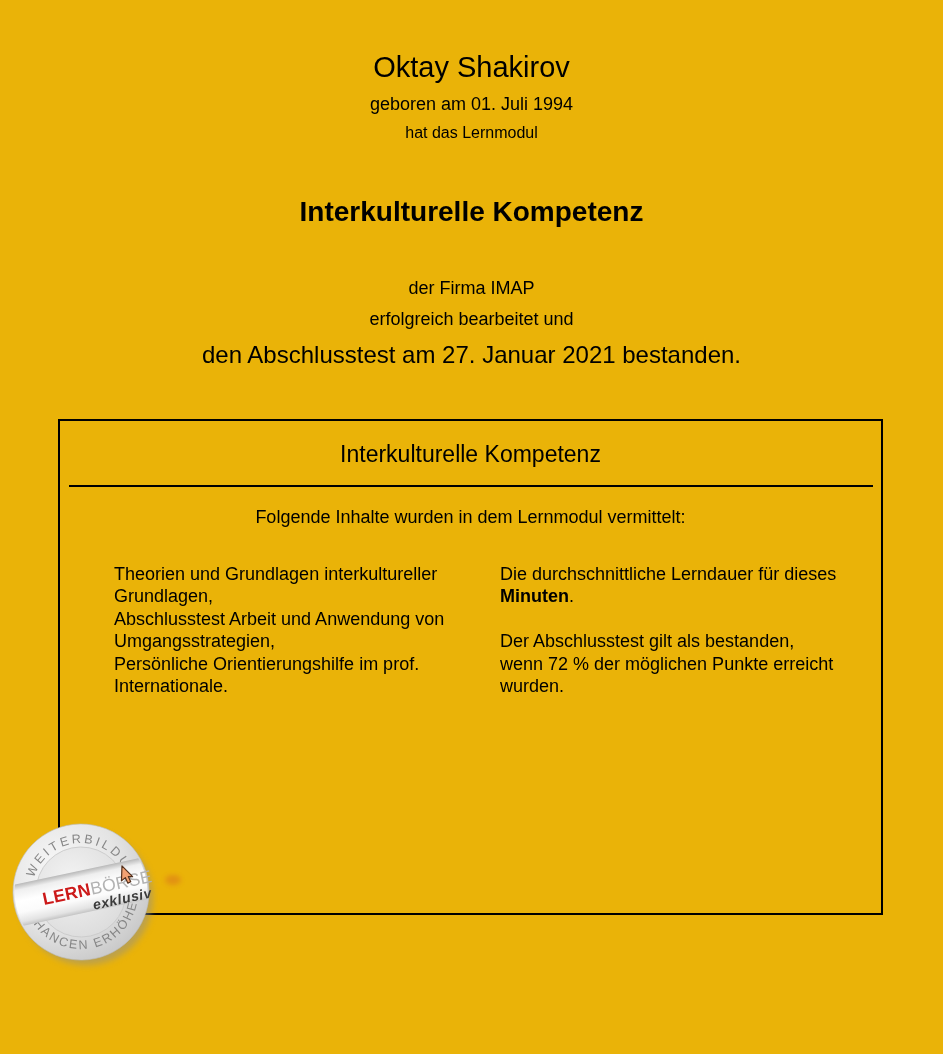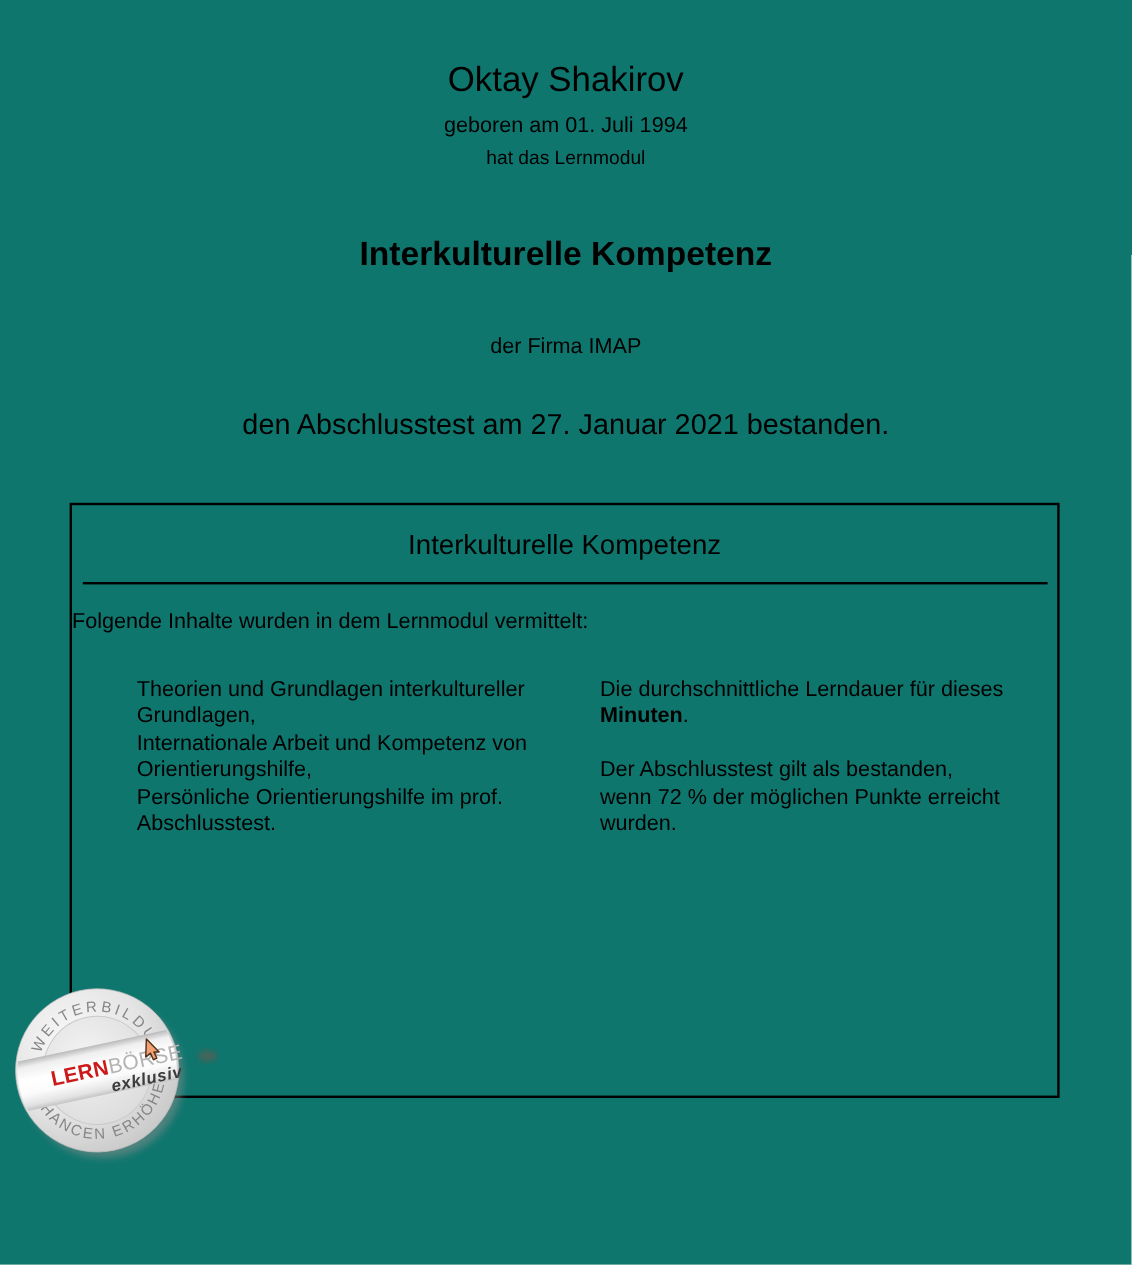--- a/index.html
+++ b/index.html
@@ -1,19 +1,19 @@
 <!DOCTYPE html>
 <html><head>
 <meta charset="utf-8">
 <style>
   html,body{margin:0;padding:0;background:#ffffff;}
   .page{
     position:relative;
     width:943px;height:1054px;
-    background:#0f766e;
+    background:#eab308;
     font-family:"Liberation Sans",sans-serif;
     color:#000;
     overflow:hidden;
   }
   .cline{position:absolute;left:0;width:100%;text-align:center;line-height:1.15;}
   .recipient{top:51px;font-size:29px;}
   .birth{top:94px;font-size:18px;}
   .intro{top:124px;font-size:16px;}
   .module-title{top:196px;font-size:28px;font-weight:bold;}
   .company{top:278px;font-size:18px;}
@@ -21,21 +21,21 @@
   .result{top:341px;font-size:24px;}
 
   .details-box{
     position:absolute;left:58px;top:419px;
     width:825px;height:496px;
     border:2px solid #000;
     box-sizing:border-box;
   }
   .box-title{position:absolute;top:20px;left:0;width:100%;text-align:center;font-size:23px;line-height:1.2;}
   .box-rule{position:absolute;top:64px;left:9px;right:8px;height:0;border-top:2px solid #000;}
-  .box-intro{position:absolute;top:86px;left:0;width:100%;text-align:left;font-size:18px;}
+  .box-intro{position:absolute;top:86px;left:0;width:100%;text-align:center;font-size:18px;}
   .col{position:absolute;top:142px;font-size:18px;line-height:22.4px;margin-left:28px;}
   .col-left{left:26px;width:375px;}
   .col-right{left:412px;width:400px;}
   .tline{white-space:pre;}
   .b{font-weight:bold;}
   .vspace{height:22.4px;}
 
   .badge{position:absolute;left:6px;top:819px;width:180px;height:160px;}
   .badge svg{display:block;}
   .arc-text{font-size:12.5px;fill:#868686;}
@@ -48,34 +48,35 @@
 </head>
 <body>
 
 <div class="page">
 
   <div class="cline recipient">Oktay Shakirov</div>
   <div class="cline birth">geboren am 01. Juli 1994</div>
   <div class="cline intro">hat das Lernmodul</div>
   <div class="cline module-title">Interkulturelle Kompetenz</div>
   <div class="cline company">der Firma IMAP</div>
+  <div class="cline completion">erfolgreich bearbeitet und</div>
   <div class="cline result">den Abschlusstest am 27. Januar 2021 bestanden.</div>
 
   <div class="details-box">
     <div class="box-title">Interkulturelle Kompetenz</div>
     <div class="box-rule"></div>
     <div class="box-intro">Folgende Inhalte wurden in dem Lernmodul vermittelt:</div>
 
     <div class="col col-left">
       <div class="tline">Theorien und Grundlagen interkultureller</div>
       <div class="tline">Grundlagen,</div>
-      <div class="tline">Internationale Arbeit und Kompetenz von</div>
-      <div class="tline">Orientierungshilfe,</div>
+      <div class="tline">Abschlusstest Arbeit und Anwendung von</div>
+      <div class="tline">Umgangsstrategien,</div>
       <div class="tline">Persönliche Orientierungshilfe im prof.</div>
-      <div class="tline">Abschlusstest.</div>
+      <div class="tline">Internationale.</div>
     </div>
 
     <div class="col col-right">
       <div class="tline">Die durchschnittliche Lerndauer für dieses</div>
       <div class="tline"><span class="b">Minuten</span><span>.</span></div>
       <div class="vspace"></div>
       <div class="tline">Der Abschlusstest gilt als bestanden,</div>
       <div class="tline">wenn 72 % der möglichen Punkte erreicht</div>
       <div class="tline">wurden.</div>
     </div>

